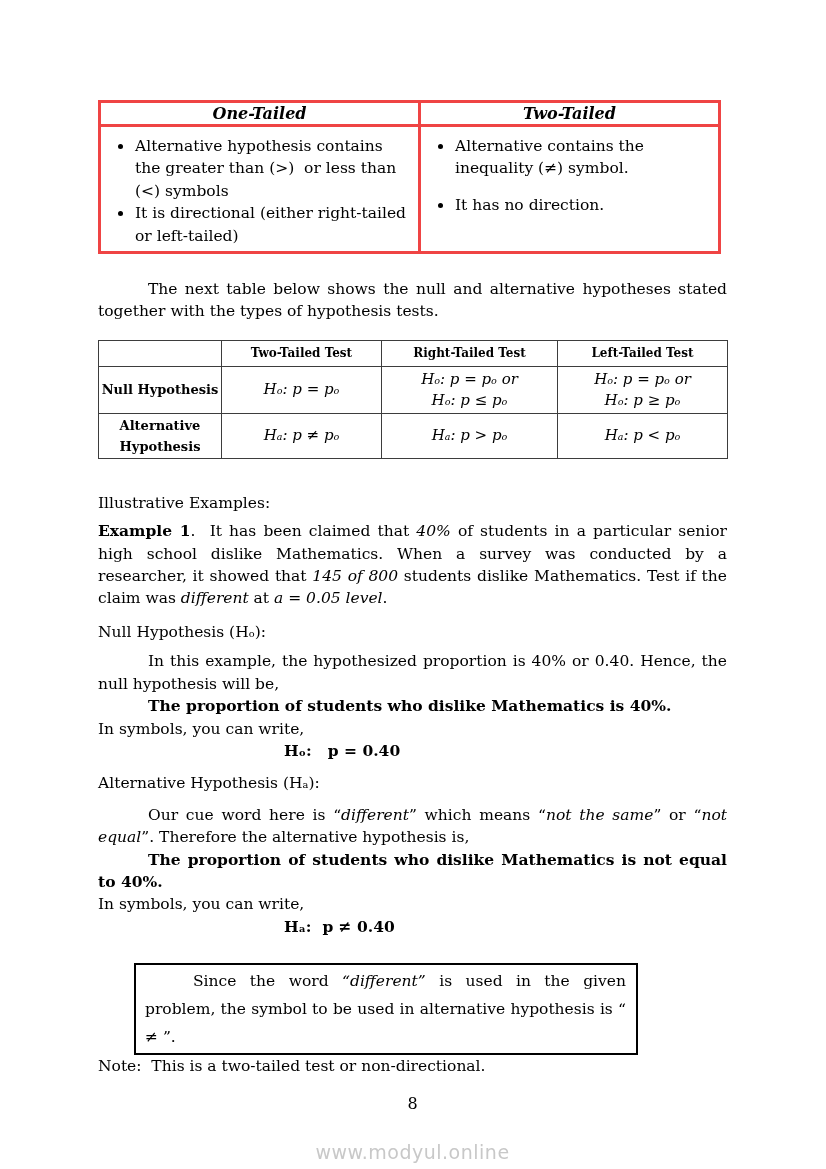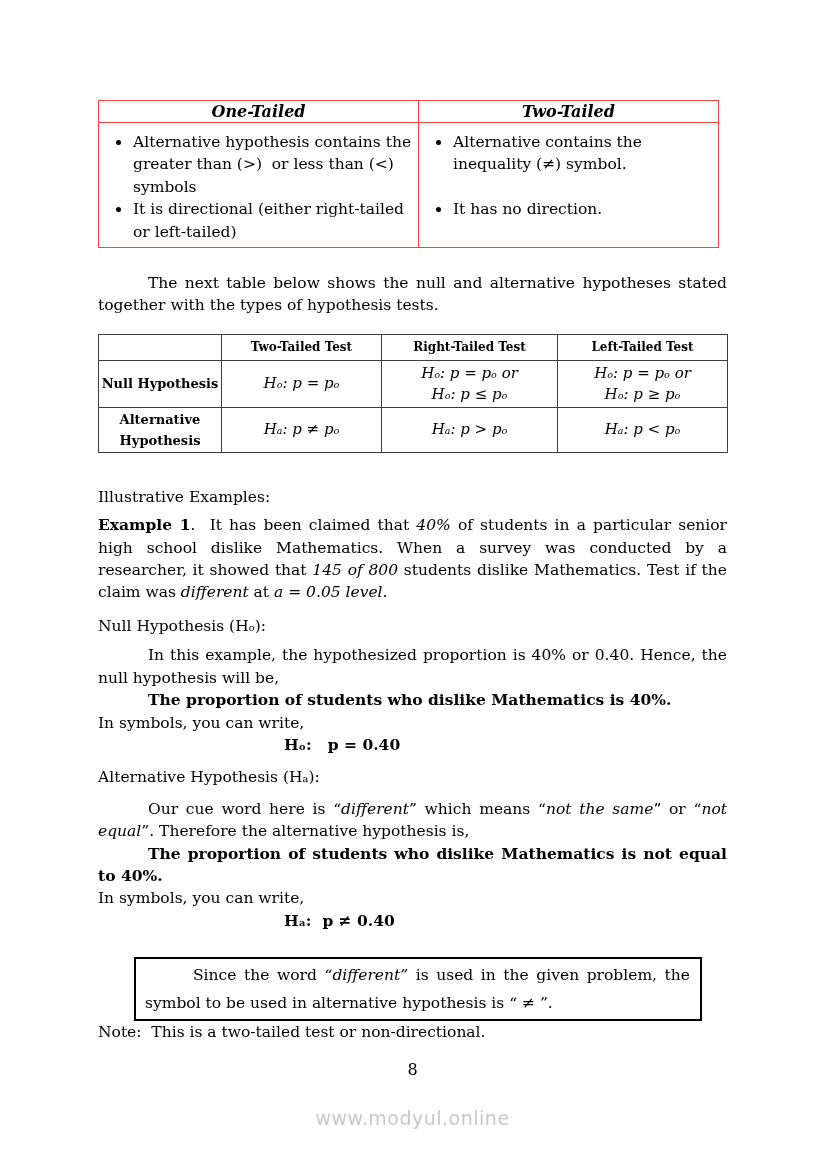--- a/index.html
+++ b/index.html
@@ -13,31 +13,31 @@
     font-family: "DejaVu Serif", serif;
     font-size: 15.5px;
     padding: 100px 99px 0 98px;
     overflow: hidden;
   }
 
   table { border-collapse: collapse; table-layout: fixed; }
 
   
   .t1 { width: 620px; }
-  .t1 th, .t1 td { border: 1px solid #ef4444; }
+  .t1 th, .t1 td { border: 3px solid #ef4444; }
   .t1 th {
     font-size: 16px; font-weight: bold; font-style: italic;
     text-align: center; padding: 0; line-height: 21px; height: 22px;
   }
   .t1 td { vertical-align: top; padding: 8px 6px 4px 0; }
   .t1 .c1 { width: 320px; }
   .t1 .c2 { width: 300px; }
   .bullets { margin: 0; padding-left: 33px; }
   .bullets li { line-height: 22.4px; padding-left: 1px; }
-  .bullets li.gap { margin-bottom: 22px; }
+  .bullets li.gap { margin-bottom: 14px; }
 
   
   .para { margin: 0; line-height: 22.4px; }
   .just { text-align: justify; }
   .indent { text-indent: 50px; }
   .bold { font-weight: bold; }
   .intro { margin-top: 24px; }
 
   
   .t2 { width: 629px; margin-top: 17px; }
@@ -49,21 +49,21 @@
   .illustrative { margin-top: 33px; }
   .example { margin-top: 6px; }
   .seclabel { margin-top: 11px; }
   .block-first { margin-top: 7px; }
   .formula-line { font-weight: bold; padding-left: 186px; }
 
   
   .callout {
     margin-top: 25px;
     margin-left: 36px;
-    width: 568px;
+    width: 504px;
     border: 2px solid #000000;
     padding: 2px 10px 2px 9px;
   }
   .callout p { margin: 0; line-height: 28px; text-align: justify; text-indent: 48px; }
 
   .note { }
   .pageno { margin-top: 15px; text-align: center; font-size: 16px; line-height: 22px; }
   .watermark {
     margin-top: 26px; text-align: center;
     font-family: "DejaVu Sans", sans-serif;

